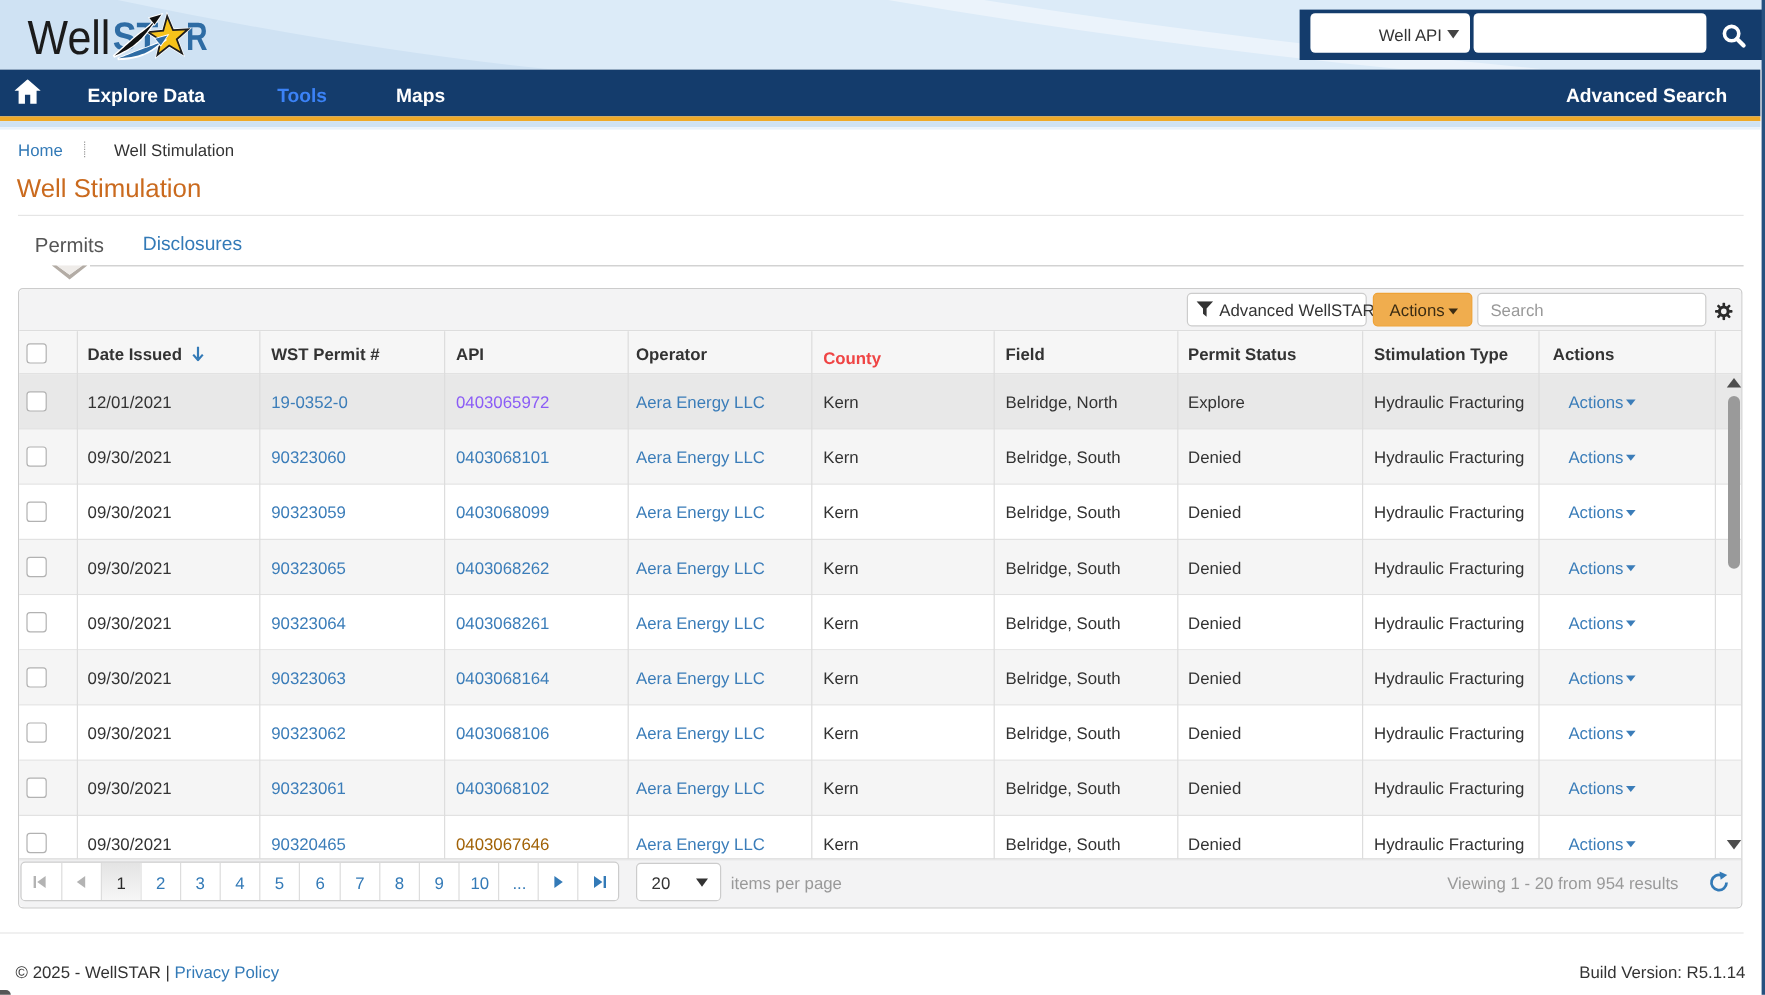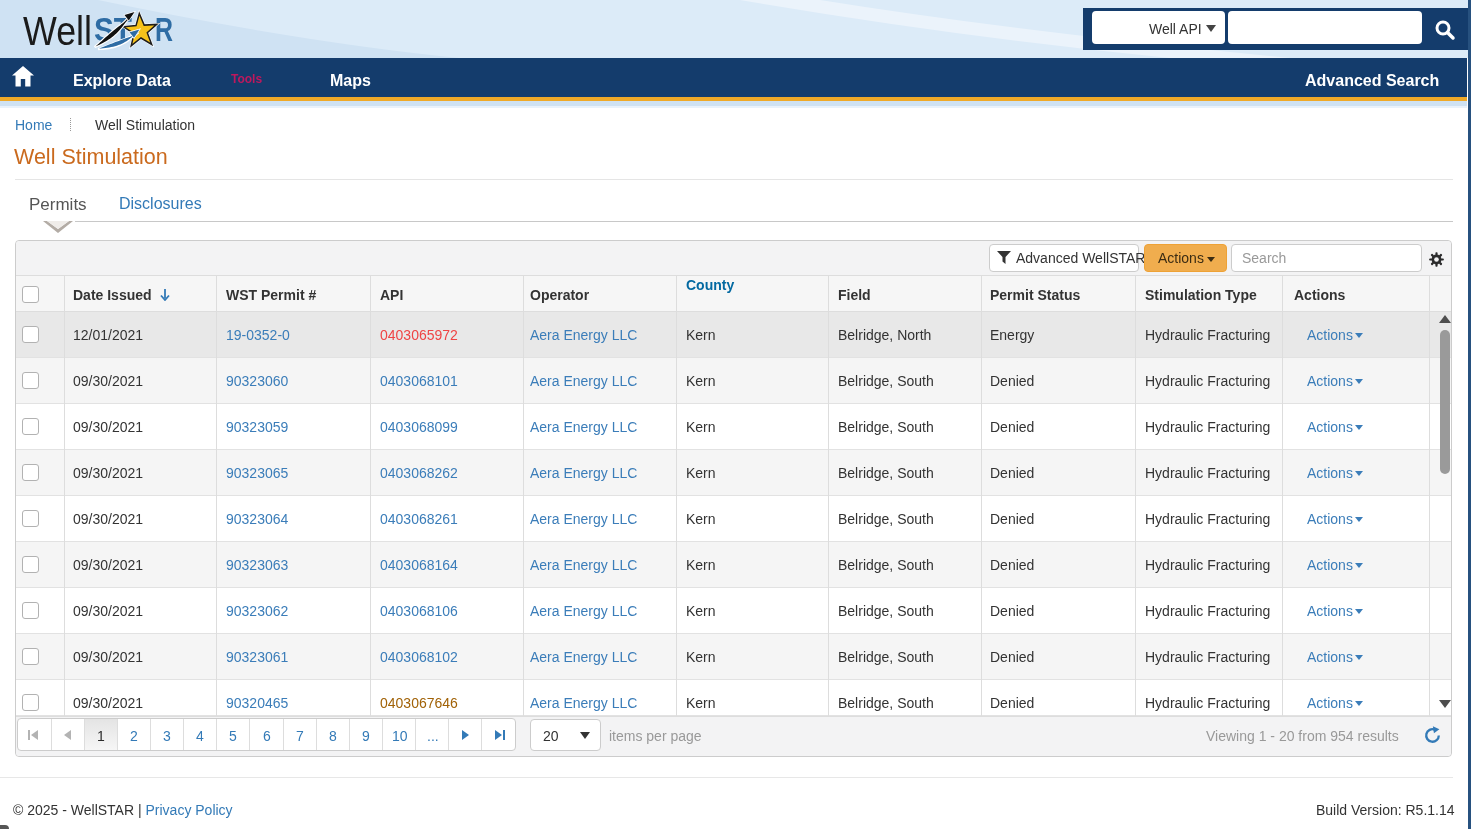--- a/index.html
+++ b/index.html
@@ -32,21 +32,21 @@
 <div class="abs" style="left:1228px;top:11px;width:194px;height:33px;background:#fff;border-radius:4px;"></div>
 <svg class="abs" style="left:1434px;top:19px;" width="22" height="22" viewBox="0 0 22 22">
 <circle cx="9" cy="9" r="6" stroke="#fff" stroke-width="3" fill="none"></circle>
 <line x1="13.5" y1="13.5" x2="19" y2="19" stroke="#fff" stroke-width="3.5" stroke-linecap="round"></line>
 </svg>
 <div class="abs" style="left:0;top:58px;width:1467px;height:39px;background:#143c6c;"></div>
 <svg class="abs" style="left:12px;top:66px;" width="22" height="21" viewBox="0 0 22 21">
 <path d="M11,0 L0,9.6 L3.5,9.6 L3.5,20.5 L8.8,20.5 L8.8,13 L13.2,13 L13.2,20.5 L18.5,20.5 L18.5,9.6 L22,9.6 Z" fill="#fff"></path>
 </svg>
 <div class="abs" style="left:73px;top:72px;font-size:16px;font-weight:bold;color:#fff;">Explore Data</div>
-<div class="abs" style="left:231px;top:72px;font-size:12px;font-weight:bold;color:#be185d;">Tools</div>
+<div class="abs" style="left:231px;top:72px;font-size:16px;font-weight:bold;color:#3b82f6;">Tools</div>
 <div class="abs" style="left:330px;top:72px;font-size:16px;font-weight:bold;color:#fff;">Maps</div>
 <div class="abs" style="left:1305px;top:72px;font-size:16px;font-weight:bold;color:#fff;">Advanced Search</div>
 <div class="abs" style="left:0;top:97px;width:1467px;height:4px;background:#efa928;"></div>
 <div class="abs" style="left:0;top:101px;width:1467px;height:5px;background:#cfe2f3;"></div>
 <div class="abs" style="left:0;top:106px;width:1467px;height:2px;background:#eaf2fa;"></div>
 <div class="abs" style="left:1468px;top:0;width:3px;height:829px;background:#27517f;"></div>
 <div class="abs" style="left:15px;top:117px;color:#337ab7;">Home</div>
 <div class="abs" style="left:70px;top:118px;width:1px;height:13px;border-left:1px dotted #999;"></div>
 <div class="abs" style="left:95px;top:117px;color:#333;">Well Stimulation</div>
 <div class="abs" style="left:14px;top:145px;font-size:21.5px;color:#ca6a1e;">Well Stimulation</div>
@@ -82,39 +82,39 @@
       <rect x="8.55" y="0.2" width="2.9" height="4.2" rx="1.1" transform="rotate(315 10 10)"></rect>
     </g>
 <circle cx="10" cy="10" r="6.6" fill="#2b2b2b"></circle>
 <circle cx="10" cy="10" r="3.1" fill="#f3f3f4"></circle>
 </svg>
 <div class="abs" style="left:16px;top:276px;width:1435px;height:36px;background:#f6f6f6;border-bottom:1px solid #ddd;box-sizing:border-box;"></div>
 <div class="abs" style="left:73px;top:287px;font-weight:bold;color:#333;">Date Issued</div>
 <div class="abs" style="left:226px;top:287px;font-weight:bold;color:#333;">WST Permit #</div>
 <div class="abs" style="left:380px;top:287px;font-weight:bold;color:#333;">API</div>
 <div class="abs" style="left:530px;top:287px;font-weight:bold;color:#333;">Operator</div>
-<div class="abs" style="left:686px;top:277px;font-weight:bold;color:#0369a1;">County</div>
+<div class="abs" style="left:686px;top:290px;font-weight:bold;color:#ef4444;">County</div>
 <div class="abs" style="left:838px;top:287px;font-weight:bold;color:#333;">Field</div>
 <div class="abs" style="left:990px;top:287px;font-weight:bold;color:#333;">Permit Status</div>
 <div class="abs" style="left:1145px;top:287px;font-weight:bold;color:#333;">Stimulation Type</div>
 <div class="abs" style="left:1294px;top:287px;font-weight:bold;color:#333;">Actions</div>
 <svg class="abs" style="left:159px;top:288px;" width="12" height="13" viewBox="0 0 12 13">
 <line x1="6" y1="1" x2="6" y2="10.5" stroke="#337ab7" stroke-width="1.8"></line>
 <path d="M2,7.5 L6,12 L10,7.5" stroke="#337ab7" stroke-width="1.8" fill="none"></path>
 </svg>
 <div class="abs" style="left:22px;top:286px;width:17px;height:17px;background:#fff;border:1px solid #b2b2b2;border-radius:3px;box-sizing:border-box;"></div>
 <div class="abs" style="left:16px;top:312px;width:1435px;height:46px;background:#e8e8e8;border-bottom:1px solid #e2e2e2;box-sizing:border-box;"></div>
 <div class="abs" style="left:22px;top:326px;width:17px;height:17px;background:#fff;border:1px solid #b2b2b2;border-radius:3px;box-sizing:border-box;"></div>
 <div class="abs" style="left:73px;top:327px;color:#333;">12/01/2021</div>
 <div class="abs" style="left:226px;top:327px;color:#3b7db9;">19-0352-0</div>
-<div class="abs" style="left:380px;top:327px;color:#ef4444;text-align:center;">0403065972</div>
+<div class="abs" style="left:380px;top:327px;color:#8b5cf6;text-align:center;">0403065972</div>
 <div class="abs" style="left:530px;top:327px;color:#3b7db9;">Aera Energy LLC</div>
 <div class="abs" style="left:686px;top:327px;color:#333;">Kern</div>
 <div class="abs" style="left:838px;top:327px;color:#333;">Belridge, North</div>
-<div class="abs" style="left:990px;top:327px;color:#333;">Energy</div>
+<div class="abs" style="left:990px;top:327px;color:#333;">Explore</div>
 <div class="abs" style="left:1145px;top:327px;color:#333;">Hydraulic Fracturing</div>
 <div class="abs" style="left:1307px;top:327px;color:#3b7db9;">Actions</div>
 <div class="abs" style="left:1355px;top:333px;width:0;height:0;border-left:4px solid transparent;border-right:4px solid transparent;border-top:5px solid #3b7db9;"></div>
 <div class="abs" style="left:16px;top:358px;width:1435px;height:46px;background:#f5f5f5;border-bottom:1px solid #e2e2e2;box-sizing:border-box;"></div>
 <div class="abs" style="left:22px;top:372px;width:17px;height:17px;background:#fff;border:1px solid #b2b2b2;border-radius:3px;box-sizing:border-box;"></div>
 <div class="abs" style="left:73px;top:373px;color:#333;">09/30/2021</div>
 <div class="abs" style="left:226px;top:373px;color:#3b7db9;">90323060</div>
 <div class="abs" style="left:380px;top:373px;color:#3b7db9;">0403068101</div>
 <div class="abs" style="left:530px;top:373px;color:#3b7db9;">Aera Energy LLC</div>
 <div class="abs" style="left:686px;top:373px;color:#333;">Kern</div>

